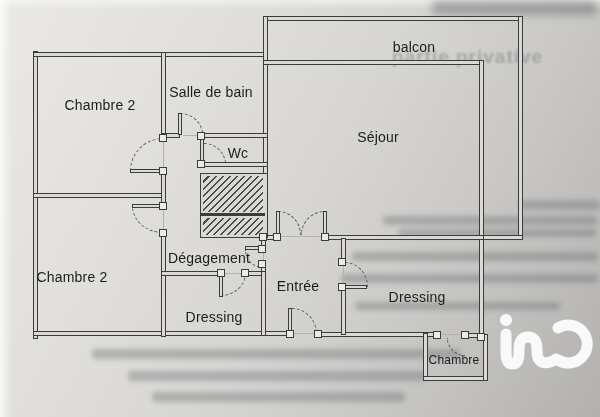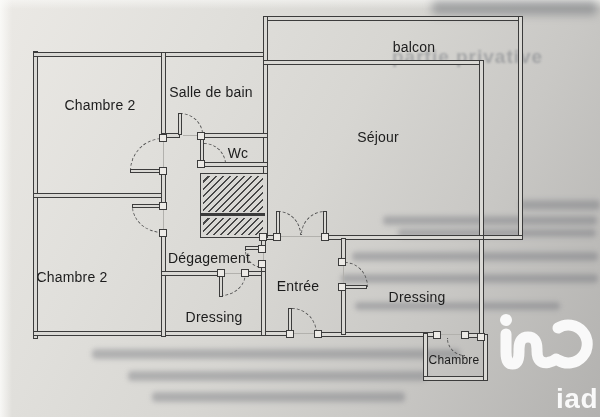--- a/index.html
+++ b/index.html
@@ -157,14 +157,13 @@
 <div class="lbl" style="left:298px;top:286px;">Entrée</div>
 <div class="lbl" style="left:417px;top:297px;">Dressing</div>
 <div class="lbl small" style="left:454px;top:360px;">Chambre</div>
 
 <div class="iad">
   <svg width="108" height="119" viewBox="0 0 108 119" style="position:absolute;left:0;top:0;opacity:.95;">
     <circle cx="14" cy="22" r="6" fill="#fdfdfd"></circle>
     <path d="M14,36 L14,54 Q14,66 20.5,66 Q27,66 27,54 L27,51 Q27,39 36,39 Q45,39 45,51 L45,53 Q45,66 56,64.5 Q61,63.5 64,61" fill="none" stroke="#fdfdfd" stroke-width="11" stroke-linecap="round"></path>
     <path d="M66,30 A19,19 0 1 1 66,62" fill="none" stroke="#fdfdfd" stroke-width="11" stroke-linecap="round"></path>
   </svg>
-  <div class="iad-text">iad</div>
 </div>
 
 </body></html>

